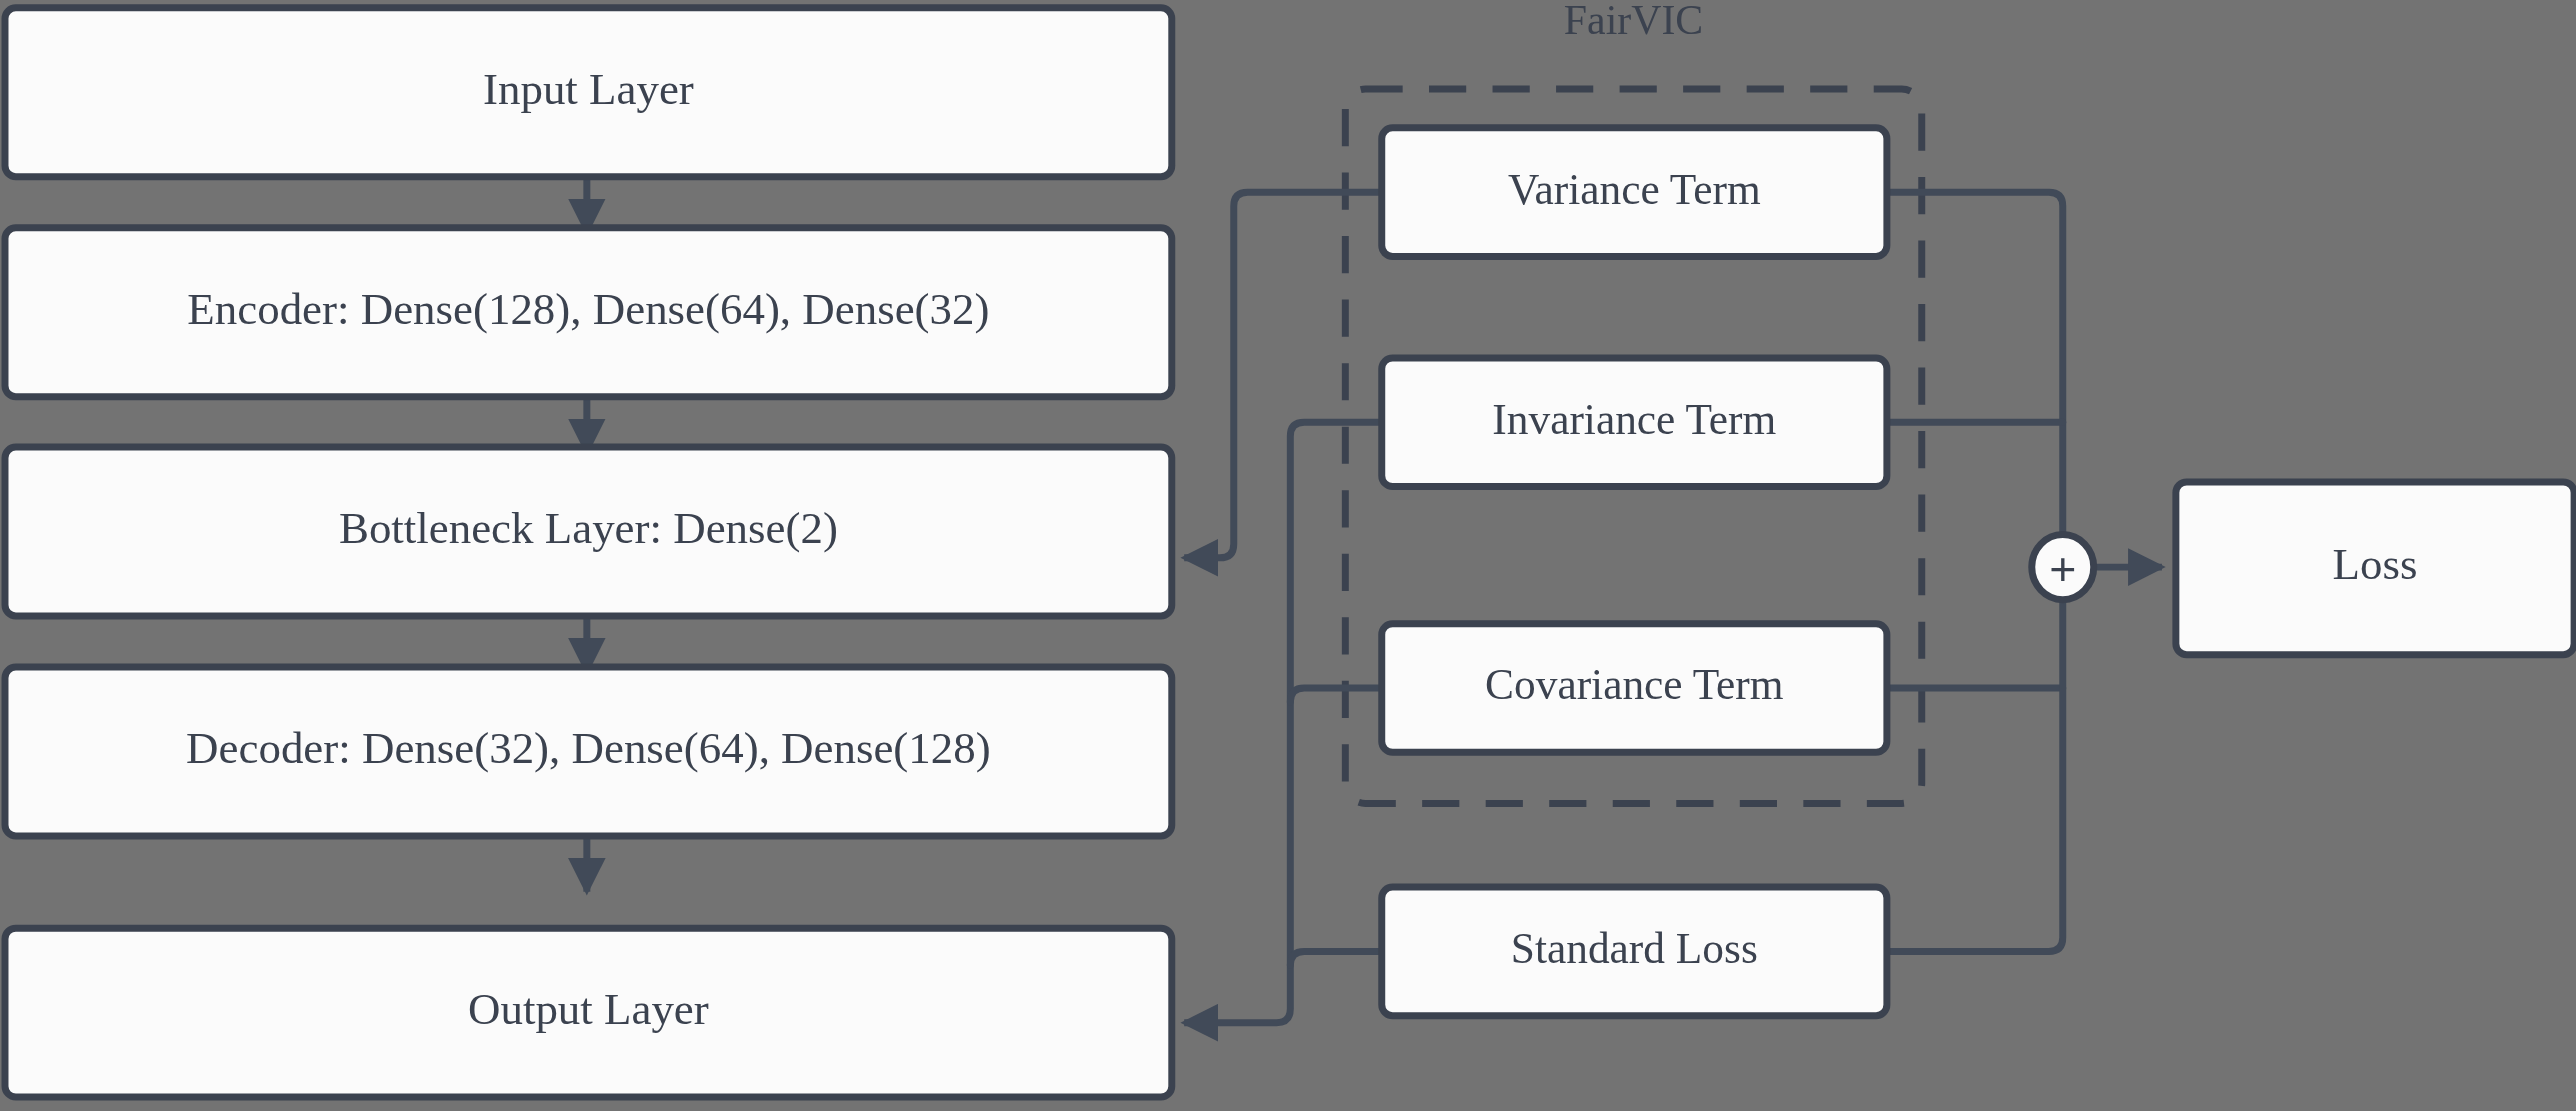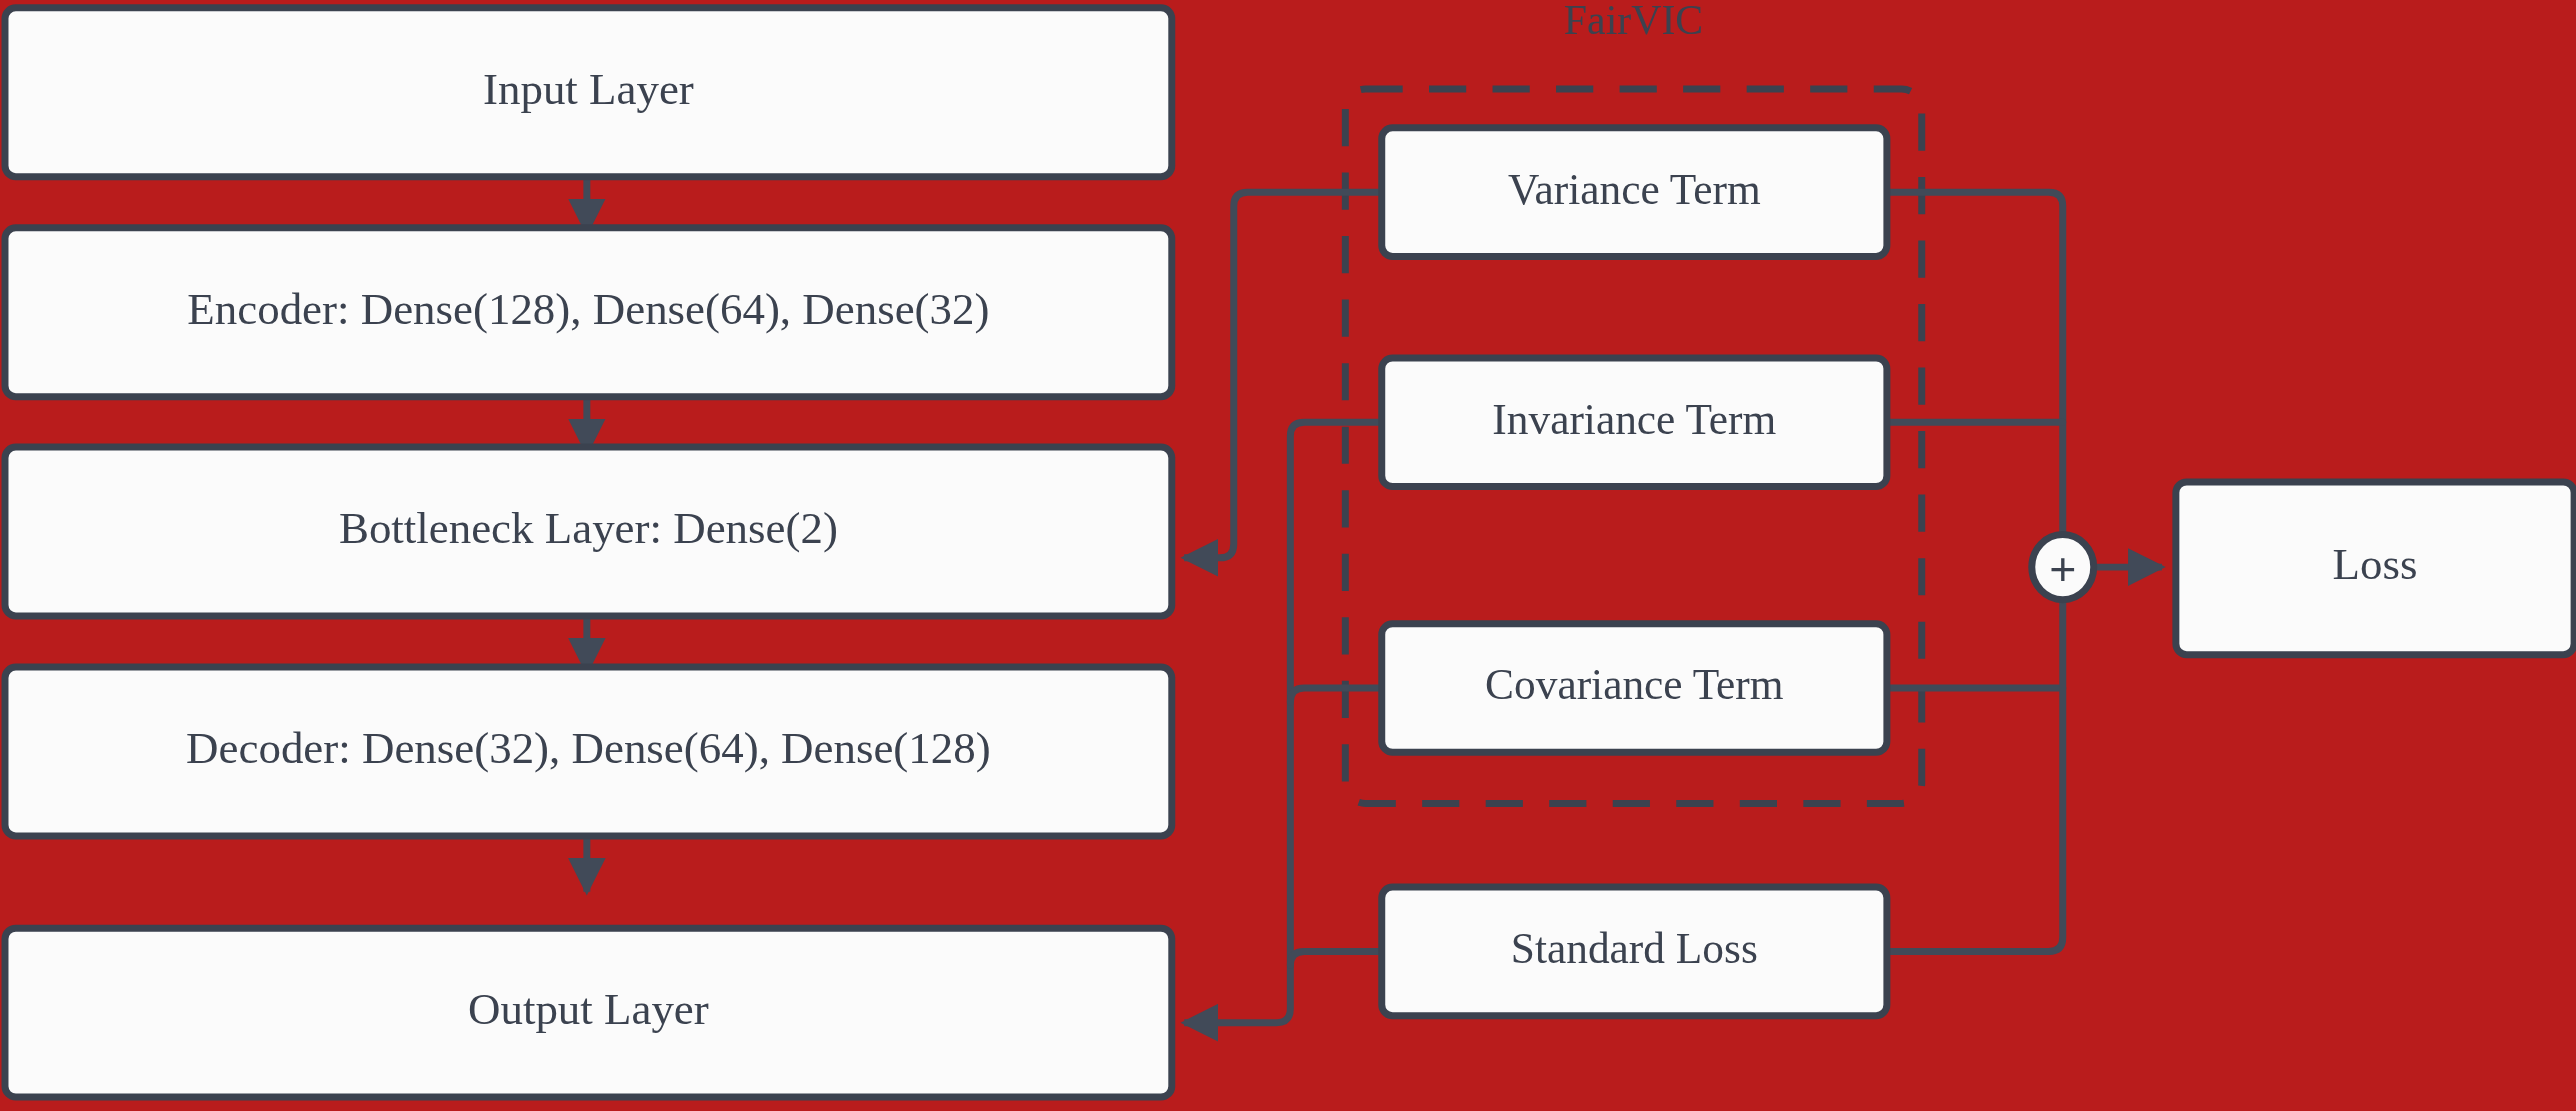--- a/index.html
+++ b/index.html
@@ -4,21 +4,21 @@
 <style>
   html, body {
     margin: 0;
     padding: 0;
     background: #000000;
   }
   #canvas {
     position: relative;
     width: 2576px;
     height: 1111px;
-    background: #b91c1c;
+    background: #737373;
     overflow: hidden;
     font-family: "Liberation Serif", "DejaVu Serif", serif;
   }
   svg#diagram {
     position: absolute;
     inset: 0;
     width: 2576px;
     height: 1111px;
     display: block;
   }

